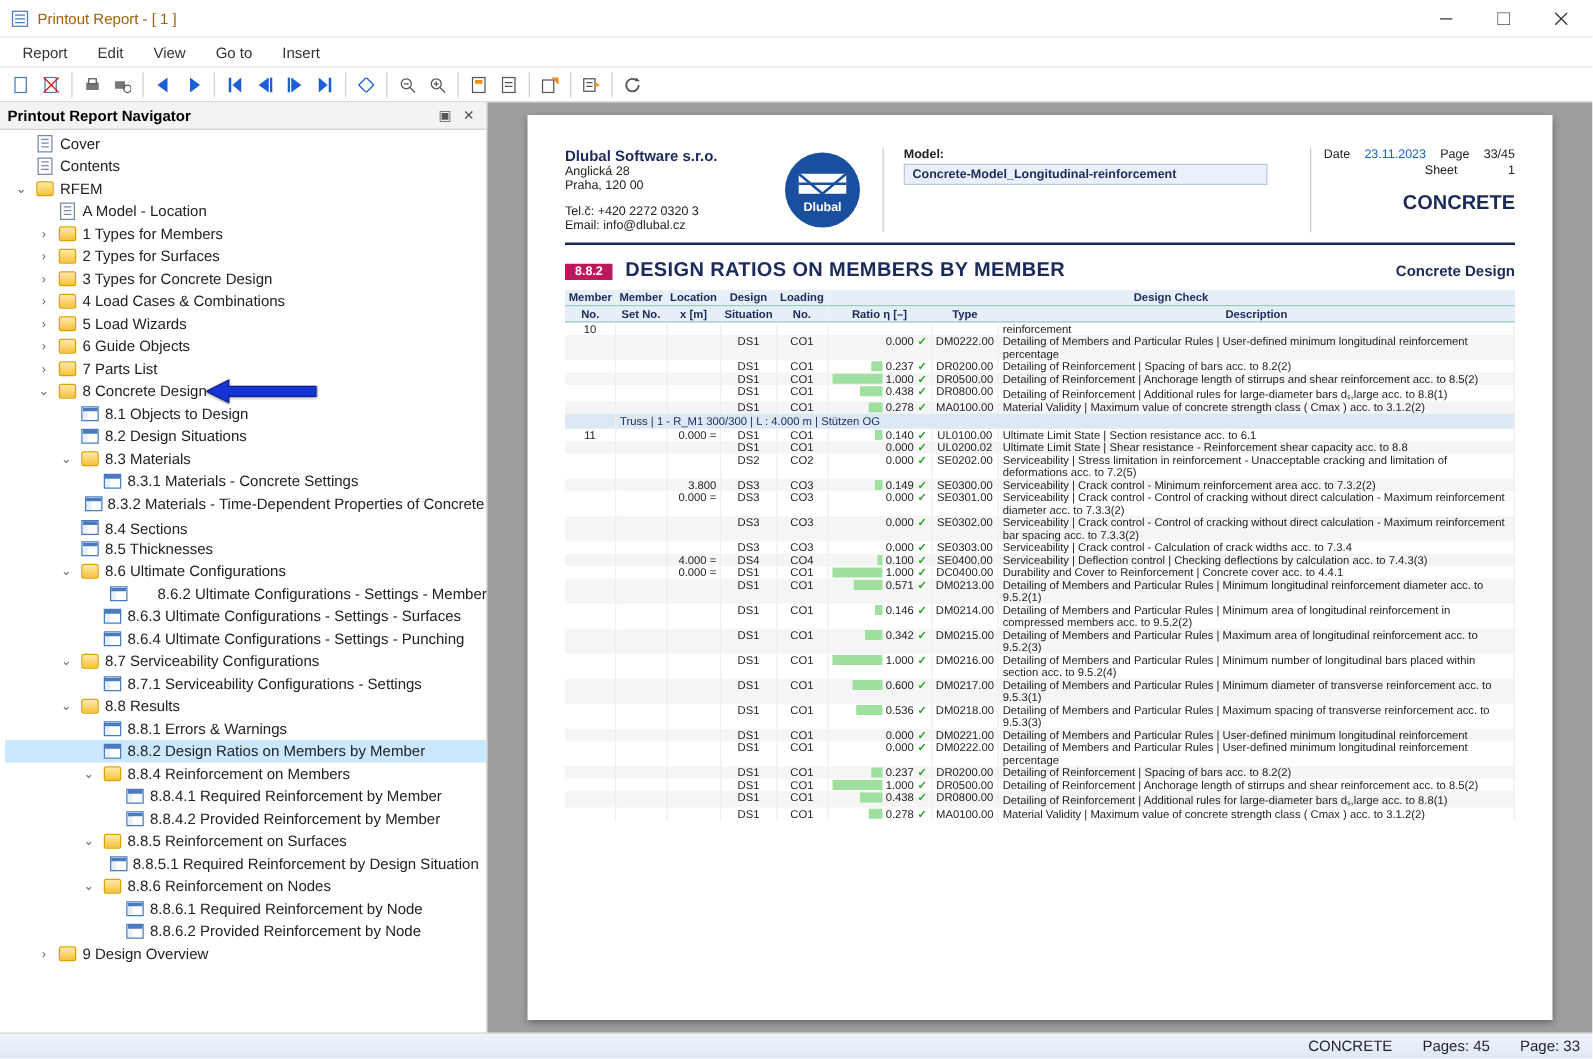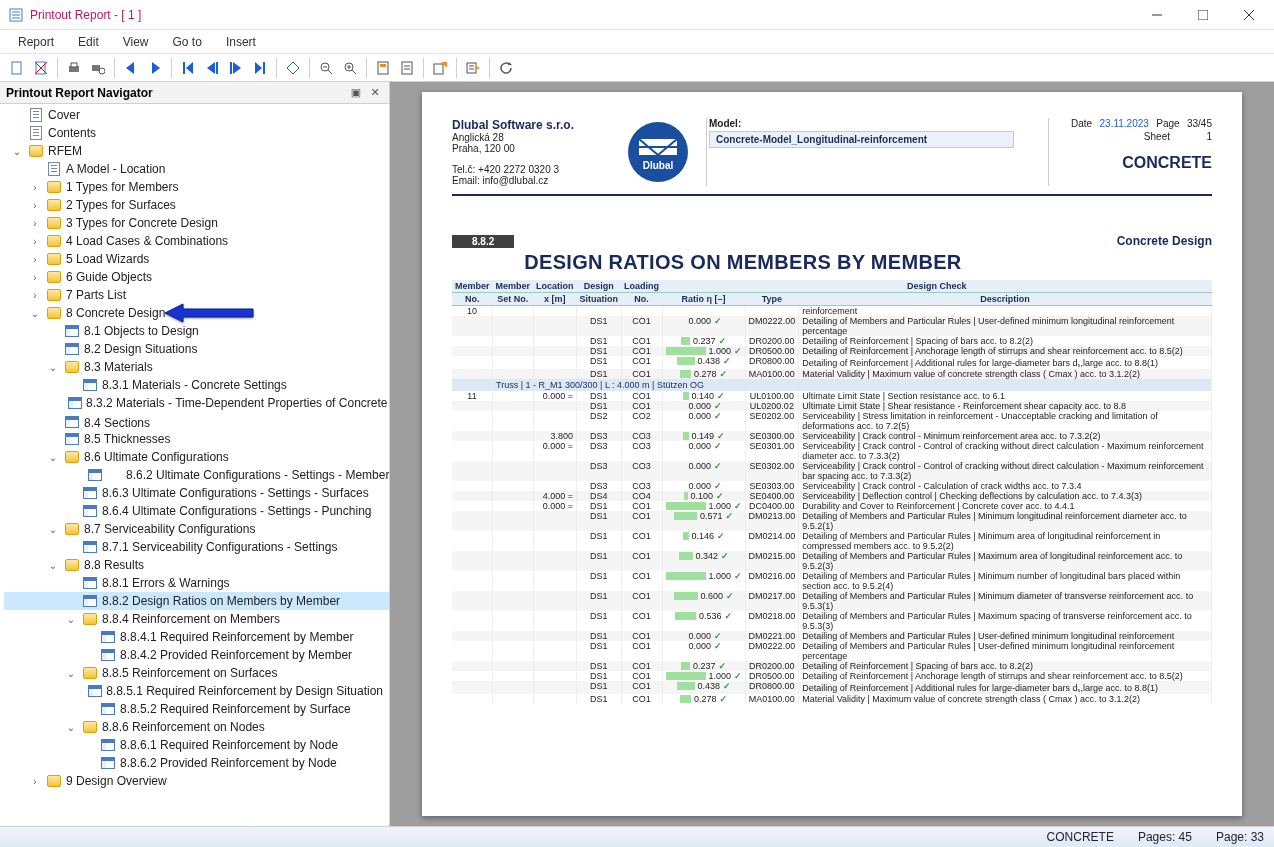--- a/index.html
+++ b/index.html
@@ -1,21 +1,21 @@
 <!DOCTYPE html>
 <html><head>
 <meta charset="utf-8">
 <style>
 * { box-sizing: border-box; margin: 0; padding: 0; font-family: "Segoe UI", Tahoma, sans-serif; }
 html, body { width: 1274px; height: 847px; overflow: hidden; background: #fff; }
 
 
 .titlebar { height: 30px; display: flex; align-items: center; padding: 0 2px 0 8px; border-bottom: 1px solid #e5e5e5; }
 .titlebar .icon { width: 16px; height: 16px; margin-right: 6px; display:flex; align-items:center; justify-content:center; }
-.titlebar .title { font-size: 12px; color: #be185d; }
+.titlebar .title { font-size: 12px; color: #a16207; }
 .titlebar .spacer { flex: 1; }
 .titlebar .winbtn { width: 46px; height: 30px; display: flex; align-items: center; justify-content: center; font-size: 12px; }
 
 
 .menubar { height: 24px; display: flex; align-items: center; padding: 0 6px; border-bottom: 1px solid #e5e5e5; }
 .menubar .item { font-size: 12px; color: #333; padding: 2px 12px; }
 
 
 .toolbar { height: 28px; display: flex; align-items: center; padding: 0 6px; border-bottom: 1px solid #d0d0d0; gap: 2px; }
 .toolbar .tbtn { width: 22px; height: 22px; display: flex; align-items: center; justify-content: center; border-radius: 2px; }
@@ -44,38 +44,38 @@
 .arrow-ptr svg{ filter:drop-shadow(0 1px 1px rgba(0,0,0,.4));}
 
 
 .viewer { flex:1; background:#9e9e9e; display:flex; justify-content:center; overflow:auto; padding: 10px 0; }
 .page { width: 820px; background:#fff; box-shadow: 0 2px 6px rgba(0,0,0,.4); padding: 26px 30px; font-size: 10px; color:#222;}
 
 .hdr-row{ display:flex; gap:14px; align-items:stretch; border-bottom:2px solid #1a2a5a; padding-bottom:8px; margin-bottom:12px;}
 .hdr-co{ flex:0 0 158px; font-size:10px; }
 .hdr-co .nm{ font-weight:700; font-size:12px; color:#1a2a5a;}
 .hdr-logo{ flex:0 0 68px; display:flex;align-items:center;justify-content:center;}
-.hdr-mid{ flex:1; border-left:1px solid #ccc; padding-left:2px; font-size:10px;}
+.hdr-mid{ flex:1; border-left:1px solid #ccc; padding-left:16px; font-size:10px;}
 .hdr-mid .mbox{ background:#eaf1fb; border:1px solid #bcd; padding:2px 6px; margin-top:2px; color:#1a2a5a; font-weight:600;}
-.hdr-r{ flex:0 0 164px; border-left:1px solid #ccc; padding-left:22px; font-size:10px;margin-left:20px;}
+.hdr-r{ flex:0 0 164px; border-left:1px solid #ccc; padding-left:10px; font-size:10px;margin-left:20px;}
 .hdr-r .kv{ display:flex; justify-content:space-between; margin-bottom:2px;}
 .hdr-r .big{ font-weight:700; font-size:16px; color:#1a2a5a; margin-top:12px; text-align:right;}
 
 .sec-title{ display:flex; align-items:center; gap:10px; margin-top:6px;}
-.sec-title .tag{ background:#404040;color:#fff;font-weight:700;padding:1px 20px;font-size:10px;}
-.sec-title .h{ font-weight:700;font-size:20px; color:#1a2a5a; letter-spacing:.3px;margin-top:43px;}
+.sec-title .tag{ background:#be185d;color:#fff;font-weight:700;padding:1px 8px;font-size:10px;}
+.sec-title .h{ font-weight:700;font-size:16px; color:#1a2a5a; letter-spacing:.3px;}
 .sec-title .r{ margin-left:auto; font-weight:700; color:#1a2a5a; font-size:12px;}
 
 .tbl{ width:100%; border-collapse:collapse; margin-top:6px; font-size:9px;}
 .tbl th{ background:#e6eef8; border-bottom:1px solid #9cb; padding:1px 3px; font-weight:700; color:#1a2a5a; text-align:center;}
 .tbl td{ padding:0 3px; vertical-align:top; border-right:1px solid #eee; }
 .tbl tr.alt td{ background:#f5f5f5;}
 .tbl td.num{ text-align:right; font-variant-numeric:tabular-nums;}
 .tbl td.ctr{ text-align:center;}
-.ratio-cell{ display:flex; align-items:center; justify-content:center; gap:3px;}
+.ratio-cell{ display:flex; align-items:center; justify-content:flex-end; gap:3px;}
 .bar{ height:8px; background:#9fe09f; display:inline-block;}
 .chk{ color:#2a9d2a; font-weight:700;}
 .sep-row td{ background:#dde8f5 !important; font-style:normal; color:#1a2a5a; padding:1px 3px;}
 
 
 .status { height:21px; display:flex; align-items:center; border-top:1px solid #d0d0d0; font-size:12px; background:linear-gradient(#f0f4fb,#dfe8f6); padding:0 10px; gap:24px; justify-content:flex-end; color:#223;}
 .status .sitem{ }
 
 .navwrap{ position:relative; flex:1; overflow:hidden;}
 </style>
@@ -474,27 +474,20 @@
               <span class="folder-ic"></span>
             </span>
             <span class="lbl">8.8.5 Reinforcement on Surfaces</span>
           </div>
           <div class="li" style="padding-left: 78px;">
             <span class="tw"></span>
             <span class="ic">
               <span class="grid-ic"></span>
             </span>
             <span class="lbl">8.8.5.1 Required Reinforcement by Design Situation</span>
-          </div>
-          <div class="li" style="padding-left: 78px;">
-            <span class="tw"></span>
-            <span class="ic">
-              <span class="grid-ic"></span>
-            </span>
-            <span class="lbl">8.8.5.2 Required Reinforcement by Surface</span>
           </div>
           <div class="li" style="padding-left: 60px;">
             <span class="tw">⌄</span>
             <span class="ic">
               <span class="folder-ic"></span>
             </span>
             <span class="lbl">8.8.6 Reinforcement on Nodes</span>
           </div>
           <div class="li" style="padding-left: 78px;">
             <span class="tw"></span>

